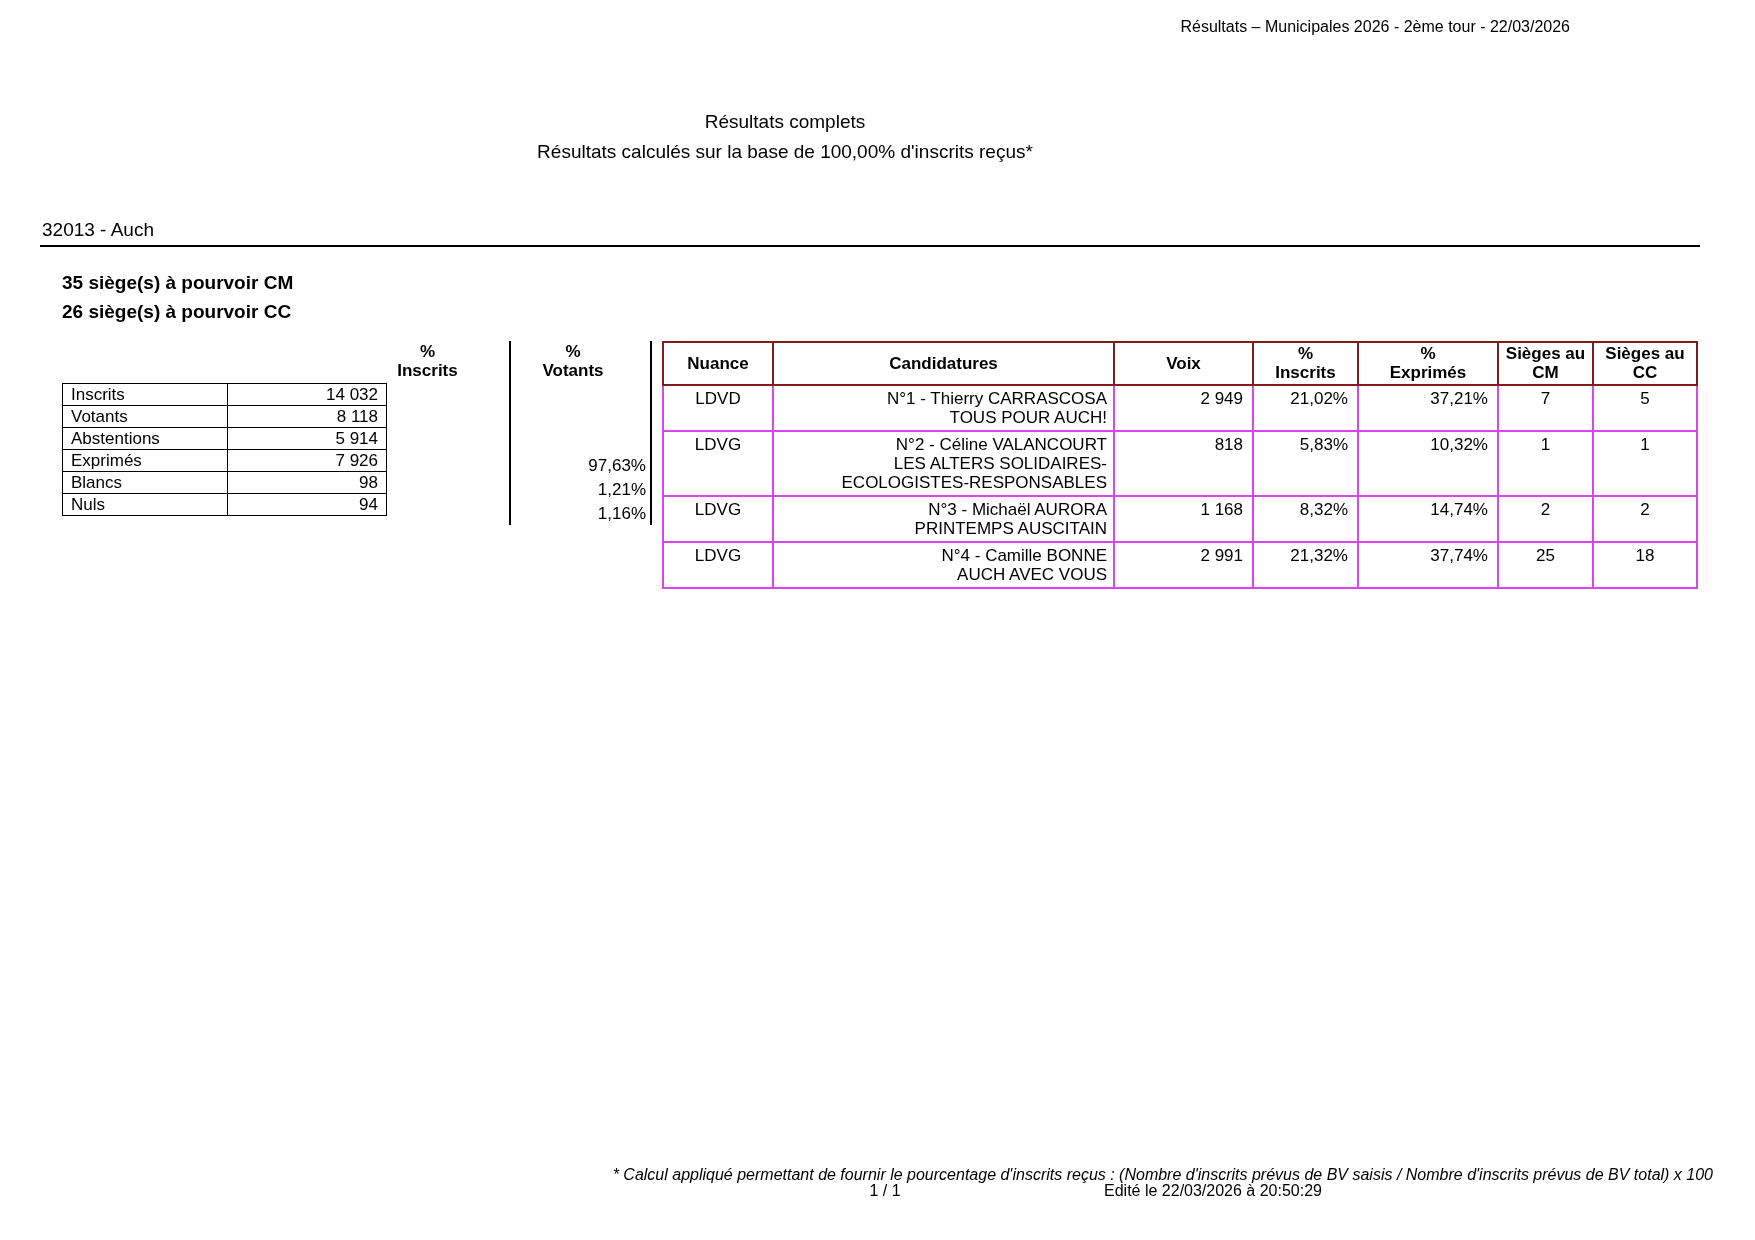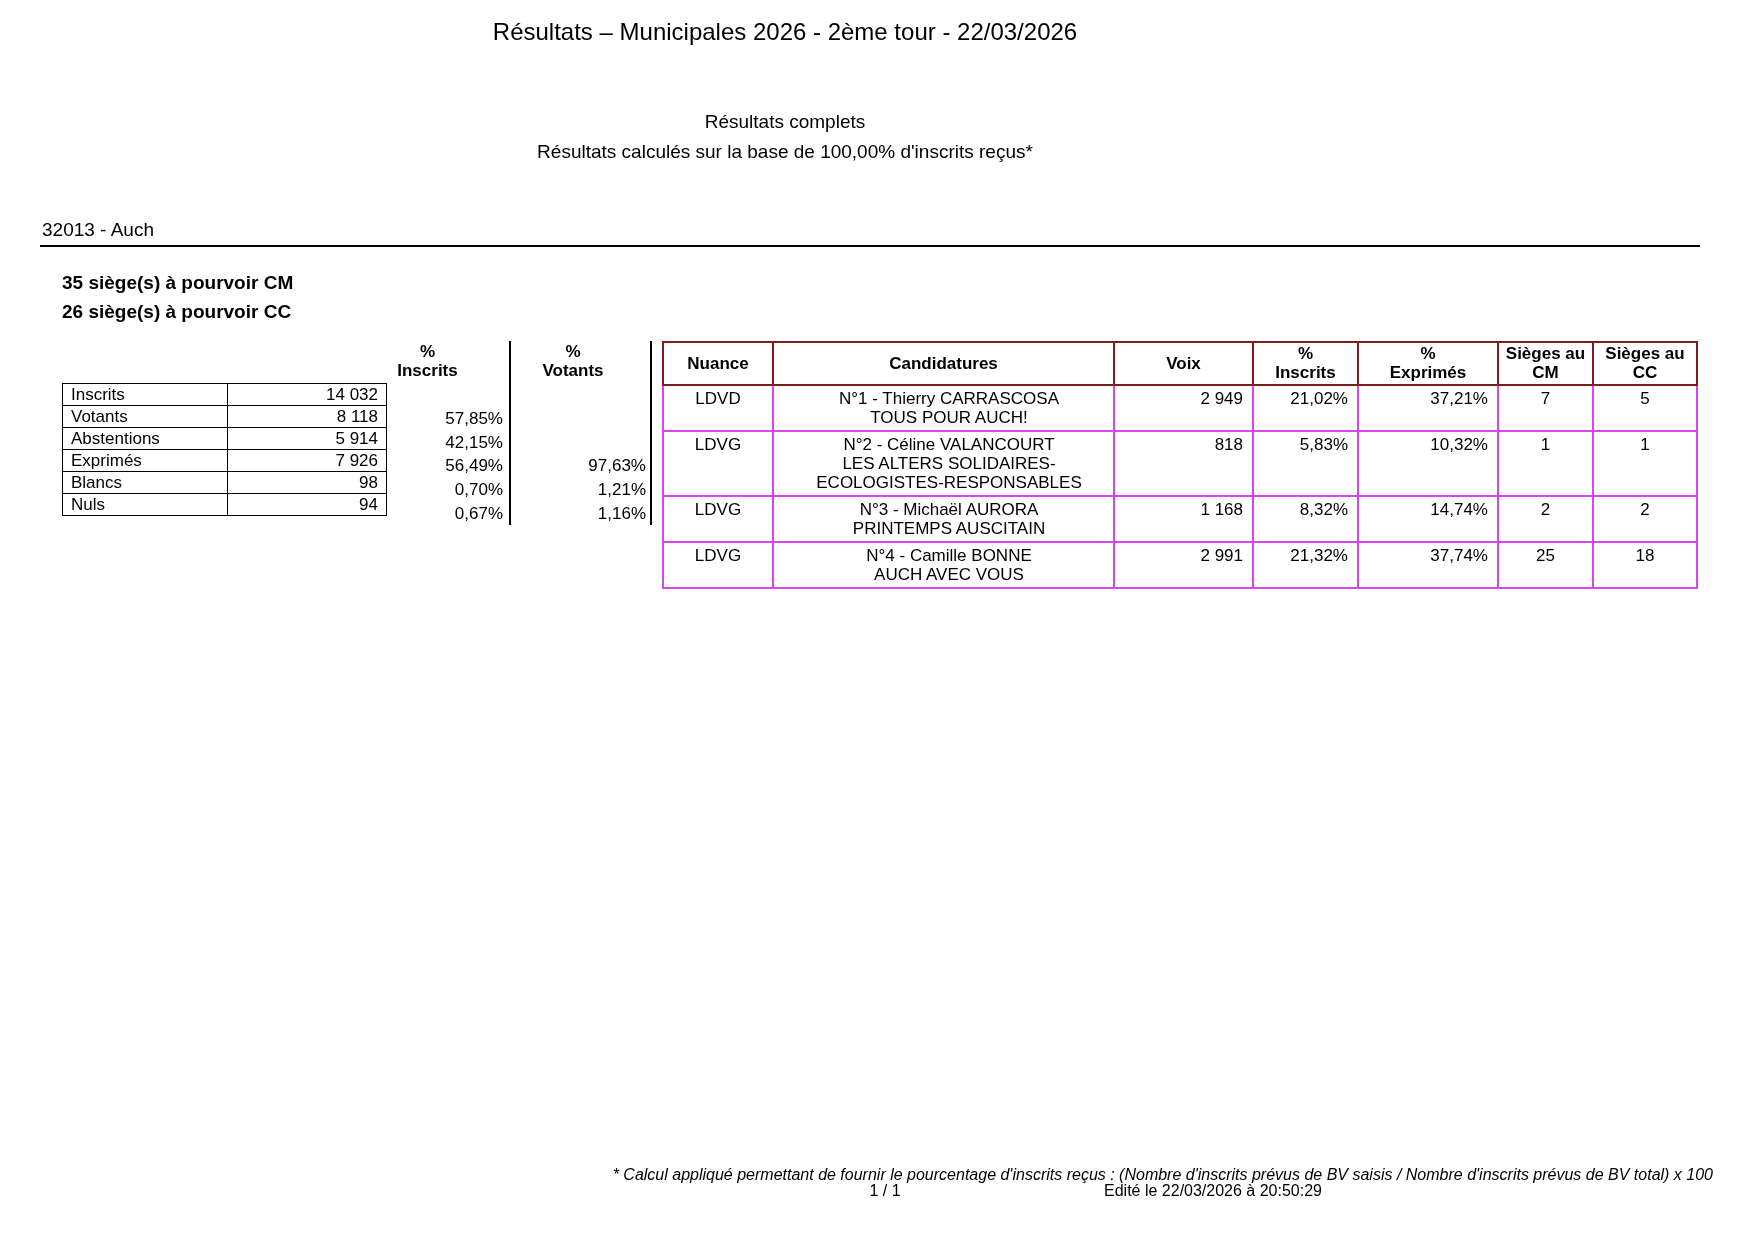--- a/index.html
+++ b/index.html
@@ -9,21 +9,21 @@
     height: 1240px;
     background: #ffffff;
     color: #000000;
     font-family: "Liberation Sans", sans-serif;
     overflow: hidden;
   }
 
   
   .doc-title {
     position: absolute; top: 18px; left: 0; width: 1570px;
-    text-align: center; font-size: 24px;
+    text-align: right; font-size: 16px;
   }
   .doc-sub {
     position: absolute; left: 0; width: 1570px;
     text-align: center; font-size: 19px;
   }
   .sub-commune  { top: 80px; }
   .sub-complets { top: 111px; }
   .sub-calcules { top: 141px; }
 
   
@@ -77,21 +77,21 @@
     text-align: center; vertical-align: middle;
     white-space: pre-line;
   }
   .results-table td {
     border: 2px solid #d946ef;
     vertical-align: top;
     padding: 3px 6px;
     line-height: 19px;
   }
   .results-table td.nuance-cell { text-align: center; }
-  .results-table td.cand-cell   { text-align: center; white-space: pre-line; padding-left: 17px; }
+  .results-table td.cand-cell   { text-align: right; white-space: pre-line; padding-left: 17px; }
   .results-table td.num-cell    { text-align: right; padding-right: 9px; }
   .results-table td.seat-cell   { text-align: center; }
   .row-h1 { height: 41px; }
   .row-h2 { height: 61px; }
   .row-h3 { height: 41px; }
   .row-h4 { height: 44px; }
 
   
   .footnote {
     position: absolute; top: 1158px; left: 413px; width: 1300px;
@@ -147,28 +147,20 @@
         <td class="num-cell">94</td>
       </tr>
     </tbody>
   </table>
 
   <div class="pct-header pct-inscrits-header">%
 Inscrits</div>
   <div class="pct-header pct-votants-header">%
 Votants</div>
 
-  <div class="pct-col pct-inscrits-col">
-    <div class="pct-line"></div>
-    <div class="pct-line">57,85%</div>
-    <div class="pct-line">42,15%</div>
-    <div class="pct-line">56,49%</div>
-    <div class="pct-line">0,70%</div>
-    <div class="pct-line">0,67%</div>
-  </div>
 
   <div class="pct-col pct-votants-col">
     <div class="pct-line"></div>
     <div class="pct-line"></div>
     <div class="pct-line"></div>
     <div class="pct-line">97,63%</div>
     <div class="pct-line">1,21%</div>
     <div class="pct-line">1,16%</div>
   </div>
 

